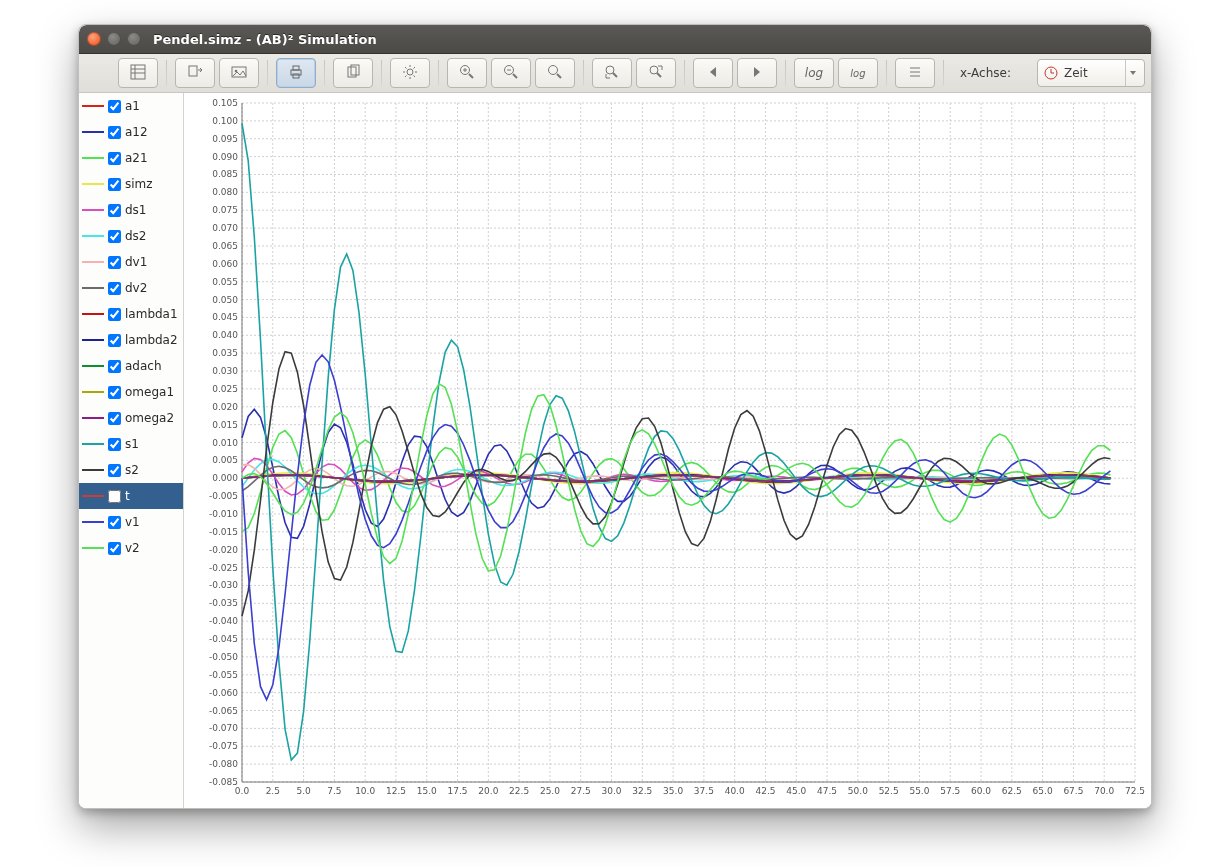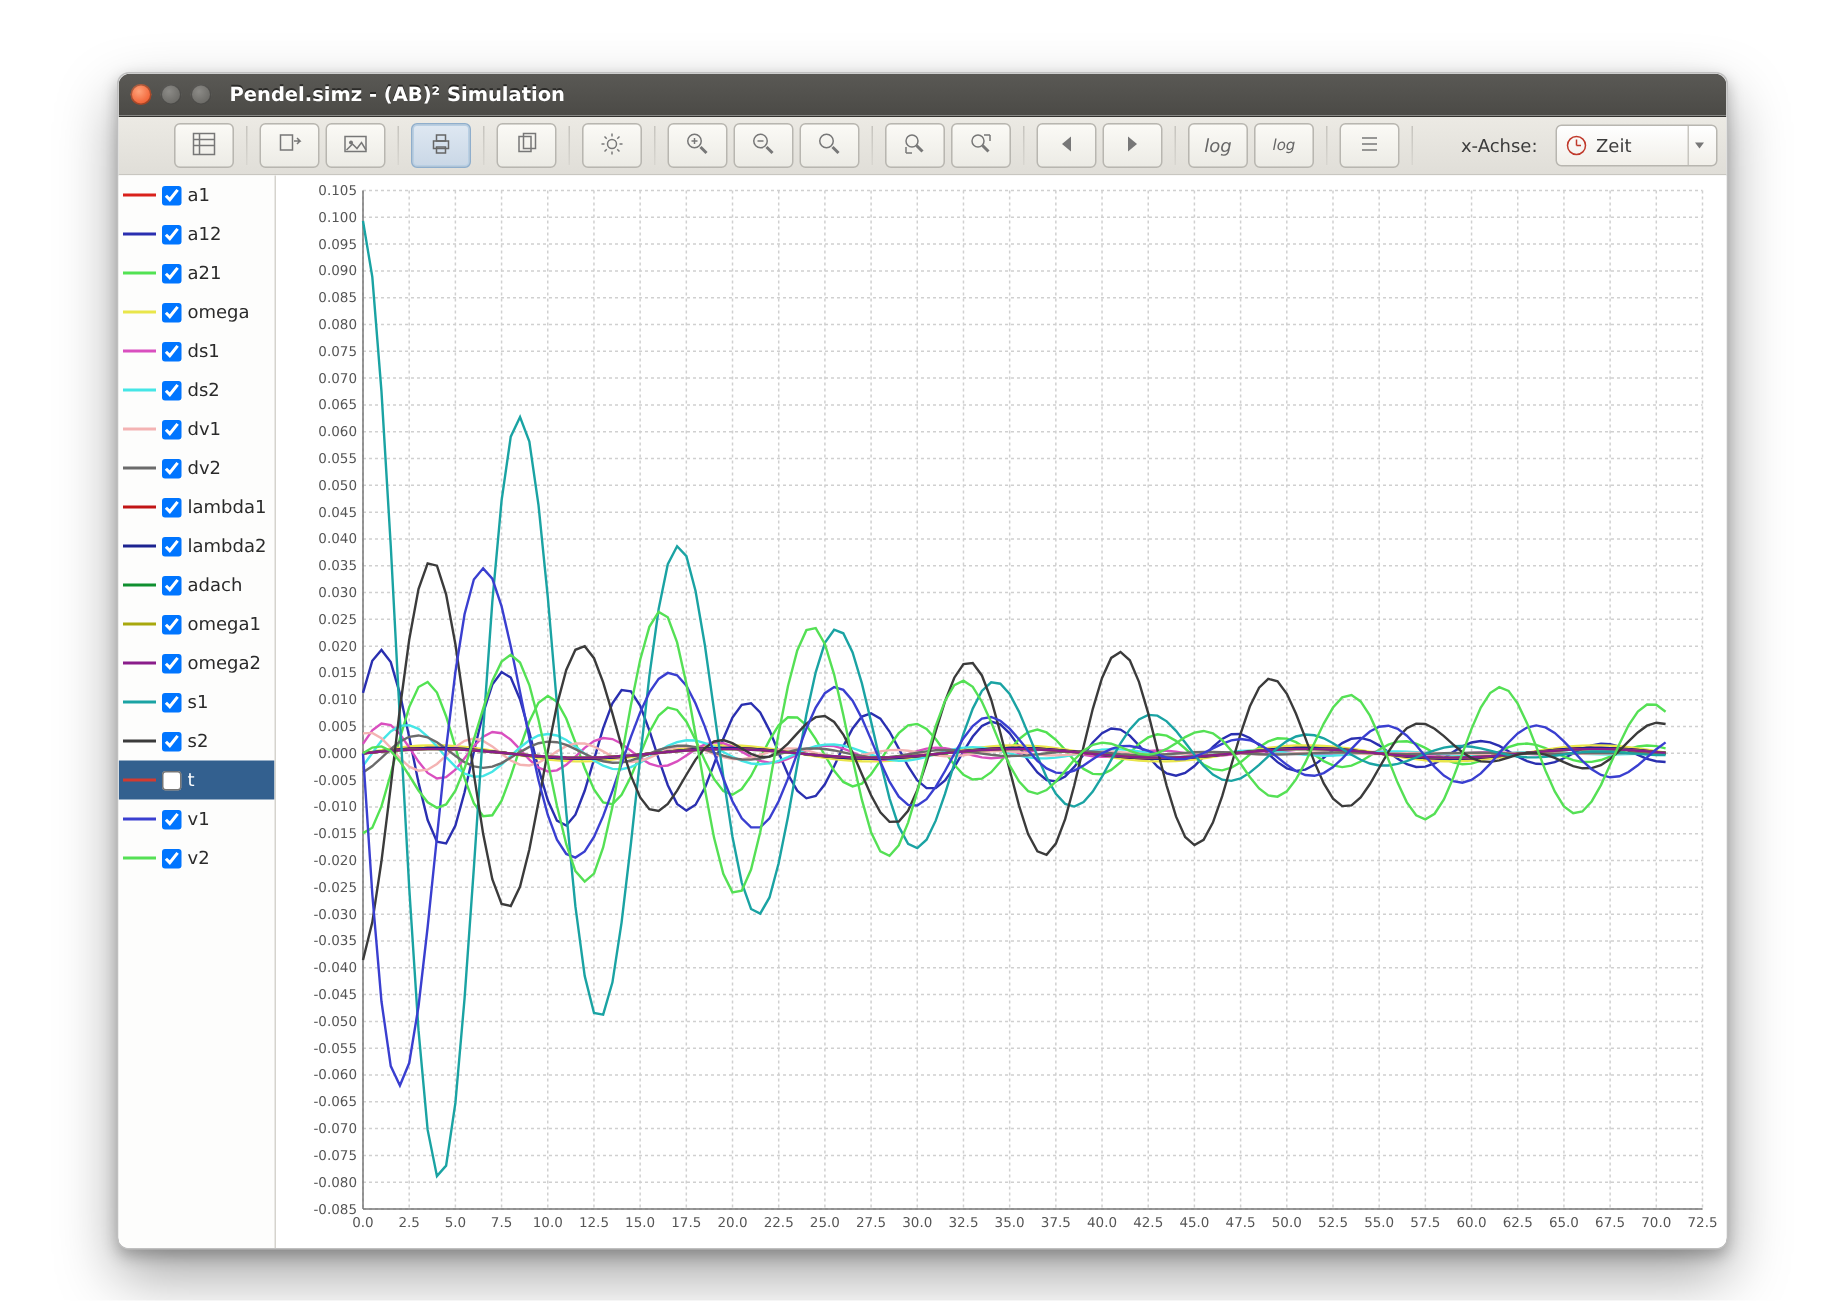--- a/index.html
+++ b/index.html
@@ -13,21 +13,21 @@
   .stage {
     width: 1228px;
     height: 867px;
     position: relative;
     background: #fff;
   }
   
   .shadow-frame {
     position: absolute;
     left: 78px;
-    top: 48px;
+    top: 24px;
     width: 1072px;
     height: 783px;
     border-radius: 8px;
     box-shadow: 0 18px 40px rgba(0,0,0,0.35), 0 4px 10px rgba(0,0,0,0.25);
     background: #fff;
     overflow: hidden;
     border: 1px solid #bfbfbf;
   }
   
   .titlebar {
@@ -84,21 +84,21 @@
     color: #555;
     cursor: pointer;
   }
   .tbtn.active {
     background: linear-gradient(#dfe8f2, #c9d7e6);
     border-color: #8faecc;
     box-shadow: inset 0 0 0 1px #b9cfe3;
   }
   .tbtn svg { width: 16px; height: 16px; }
   .tool-label {
-    margin-left: 24px;
+    margin-left: 8px;
     color: #3c3c3c;
   }
   .dropdown {
     height: 26px;
     border-radius: 4px;
     border: 1px solid #b8b6b0;
     background: linear-gradient(#ffffff, #f1efe9);
     display: flex; align-items: center;
     padding: 0 4px 0 6px;
     gap: 6px;
@@ -320,21 +320,21 @@
                 <line x1="3" y1="4" x2="13" y2="4"></line>
                 <line x1="3" y1="8" x2="13" y2="8"></line>
                 <line x1="3" y1="12" x2="13" y2="12"></line>
               </g>
             </svg>
         </span>
       </div>
       <div class="tool-sep"></div>
 
       <span class="tool-label">x-Achse:</span>
-      <div class="dropdown" style="margin-left:8px;">
+      <div class="dropdown" style="margin-left:22px;">
         <span class="dd-icon">
           <svg viewBox="0 0 14 14">
               <circle cx="7" cy="7" r="6" fill="none" stroke="#c0392b"></circle>
               <line x1="7" y1="7" x2="7" y2="3" stroke="#c0392b"></line>
               <line x1="7" y1="7" x2="10" y2="7" stroke="#c0392b"></line>
             </svg>
         </span>
         <span style="flex:1">Zeit</span>
         <span class="dd-caret">
           <svg width="8" height="8" viewBox="0 0 8 8">
@@ -358,21 +358,21 @@
             <span>a12</span>
           </div>
           <div class="legend-item">
             <div class="swatch" style="background: rgb(82, 226, 82);"></div>
             <input type="checkbox" checked="" style="">
             <span>a21</span>
           </div>
           <div class="legend-item">
             <div class="swatch" style="background: rgb(233, 230, 74);"></div>
             <input type="checkbox" checked="" style="">
-            <span>omega</span>
+            <span>simz</span>
           </div>
           <div class="legend-item">
             <div class="swatch" style="background: rgb(217, 79, 191);"></div>
             <input type="checkbox" checked="" style="">
             <span>ds1</span>
           </div>
           <div class="legend-item">
             <div class="swatch" style="background: rgb(69, 230, 230);"></div>
             <input type="checkbox" checked="" style="">
             <span>ds2</span>

